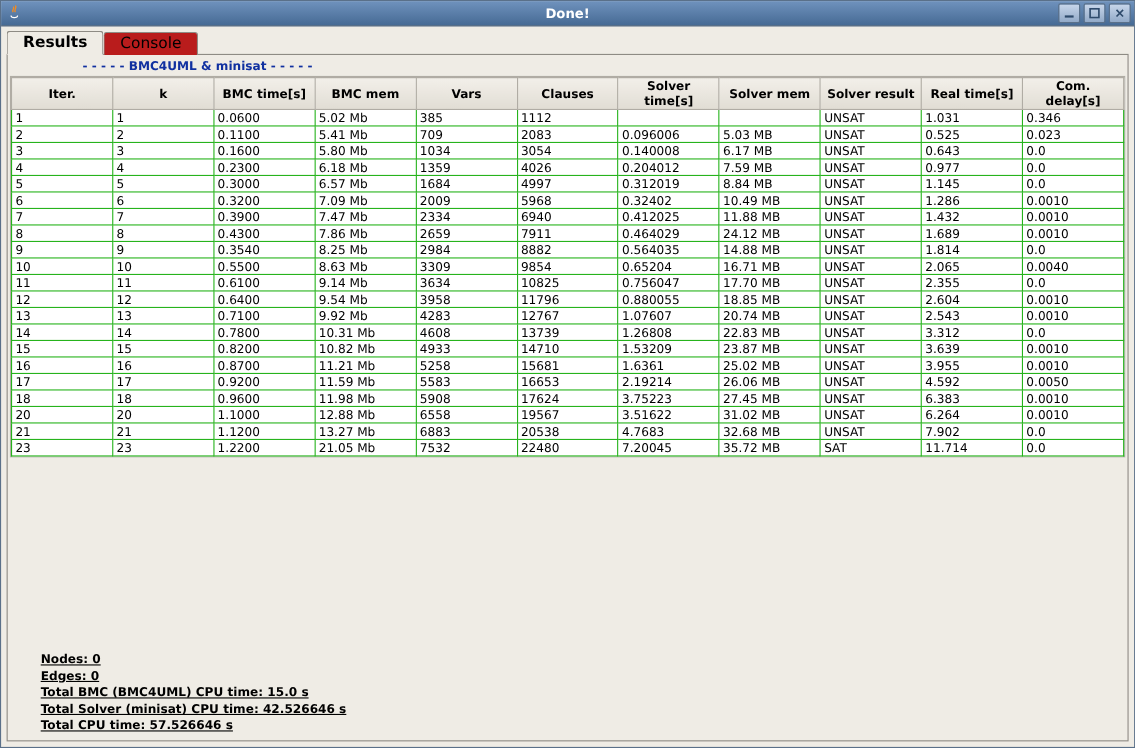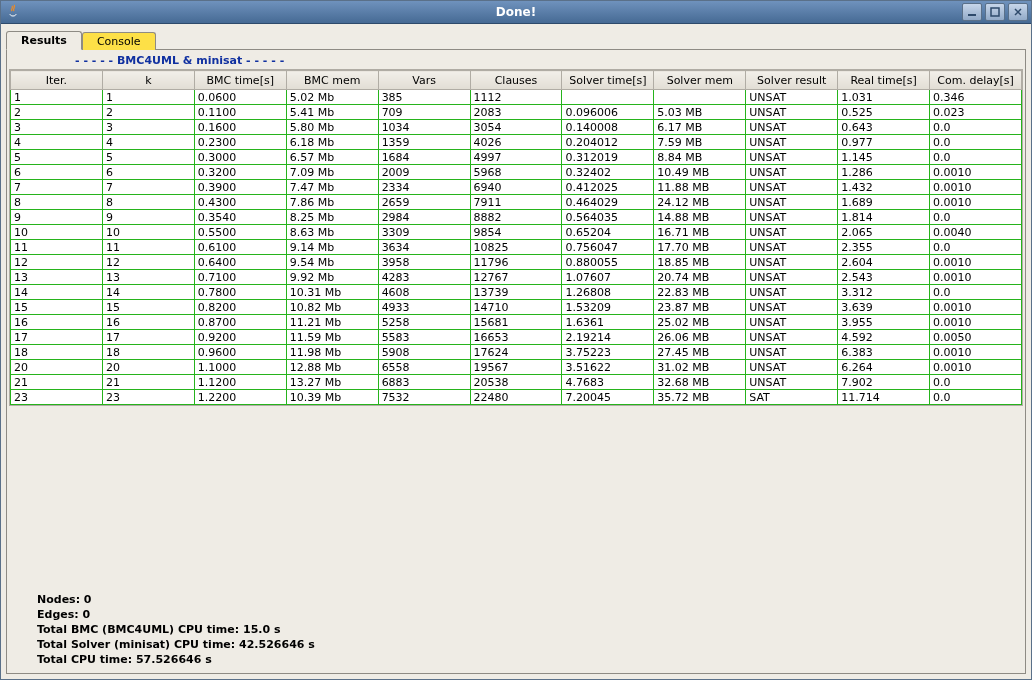--- a/index.html
+++ b/index.html
@@ -8,34 +8,34 @@
   .titlebar{height:22px;background:linear-gradient(to bottom,#6f92bd 0%,#466a94 100%);display:flex;align-items:center;color:#fff;font-weight:bold;font-size:12px;position:relative;border-bottom:1px solid #2e4a6b;justify-content:space-between;}
   .titlebar .java-icon{width:16px;height:16px;margin:0 4px 0 4px;display:flex;align-items:center;justify-content:center;}
   .titlebar .title{position:absolute;left:0;right:0;text-align:center;pointer-events:none;}
   .titlebar .win-buttons{margin-left:auto;display:flex;gap:3px;padding-right:3px;}
   .win-btn{width:18px;height:16px;background:linear-gradient(to bottom,#c7d6ea,#92aac8);border:1px solid #5a7089;border-radius:2px;display:flex;align-items:center;justify-content:center;color:#2e4a6b;font-size:10px;cursor:default;}
   .win-btn svg{width:10px;height:10px;}
   
   .content{flex:1;padding:5px 5px 5px 5px;display:flex;flex-direction:column;min-height:0;}
   
   .tabstrip{display:flex;height:20px;align-items:flex-end;}
-  .tab{padding:2px 14px 2px 14px;border:1px solid #8e8b84;border-bottom:none;background:#e3dfd7;margin-right:0px;border-top-left-radius:3px;border-top-right-radius:3px;font-size:11px;cursor:default;position:relative;top:1px;}
+  .tab{padding:2px 14px 2px 14px;border:1px solid #8e8b84;border-bottom:none;background:#e3dfd7;margin-right:0px;border-top-left-radius:3px;border-top-right-radius:3px;font-size:14px;cursor:default;position:relative;top:1px;}
   .tab.active{background:#efece5;font-weight:bold;z-index:2;border-bottom:1px solid #efece5;}
-  .tab.inactive{background:#fde047;}
+  .tab.inactive{background:#b91c1c;}
   .tabpanel{flex:1;border:1px solid #8e8b84;background:#efece5;display:flex;flex-direction:column;min-height:0;padding:2px 2px 4px 2px;}
   
   .section-label{font-weight:bold;color:#1030a0;padding:2px 0 2px 66px;font-size:11px;}
   
   .table-wrap{border:1px solid #b0aca4;background:#fff;flex:0 0 auto;}
   table.data{border-collapse:collapse;width:100%;table-layout:fixed;font-size:11px;}
-  table.data th{background:linear-gradient(to bottom,#f2efe9,#e1ddd4);border:1px solid #b0aca4;font-weight:normal;padding:1px 3px;height:16px;text-align:center;}
+  table.data th{background:linear-gradient(to bottom,#f2efe9,#e1ddd4);border:1px solid #b0aca4;font-weight:bold;padding:1px 3px;height:16px;text-align:center;}
   table.data td{border:1px solid #26b31c;padding:0 3px;height:14px;overflow:hidden;white-space:nowrap;background:#fff;}
   .blank-area{flex:1;background:#efece5;}
   
-  .summary{padding:6px 2px 2px 28px;font-weight:bold;font-size:11px;line-height:15px;}
+  .summary{padding:6px 2px 2px 28px;font-weight:bold;font-size:11px;line-height:15px;text-decoration:underline;}
   
   .button-row{display:flex;justify-content:center;padding:4px 0 2px 0;}
   .ok-btn{min-width:42px;padding:2px 14px;background:linear-gradient(to bottom,#f5f2ec,#dcd8cf);border:1px solid #8e8b84;border-radius:2px;font-size:11px;font-weight:bold;cursor:default;box-shadow:0 0 0 1px #bcc9de inset;}
 </style>
 </head>
 <body>
 
 <div class="window">
 
   <div class="titlebar">
@@ -352,21 +352,21 @@
                 <td>4.7683</td>
                 <td>32.68 MB</td>
                 <td>UNSAT</td>
                 <td>7.902</td>
                 <td>0.0</td>
               </tr>
               <tr>
                 <td>23</td>
                 <td>23</td>
                 <td>1.2200</td>
-                <td>10.39 Mb</td>
+                <td>21.05 Mb</td>
                 <td>7532</td>
                 <td>22480</td>
                 <td>7.20045</td>
                 <td>35.72 MB</td>
                 <td>SAT</td>
                 <td>11.714</td>
                 <td>0.0</td>
               </tr>
             </tbody>
         </table>

